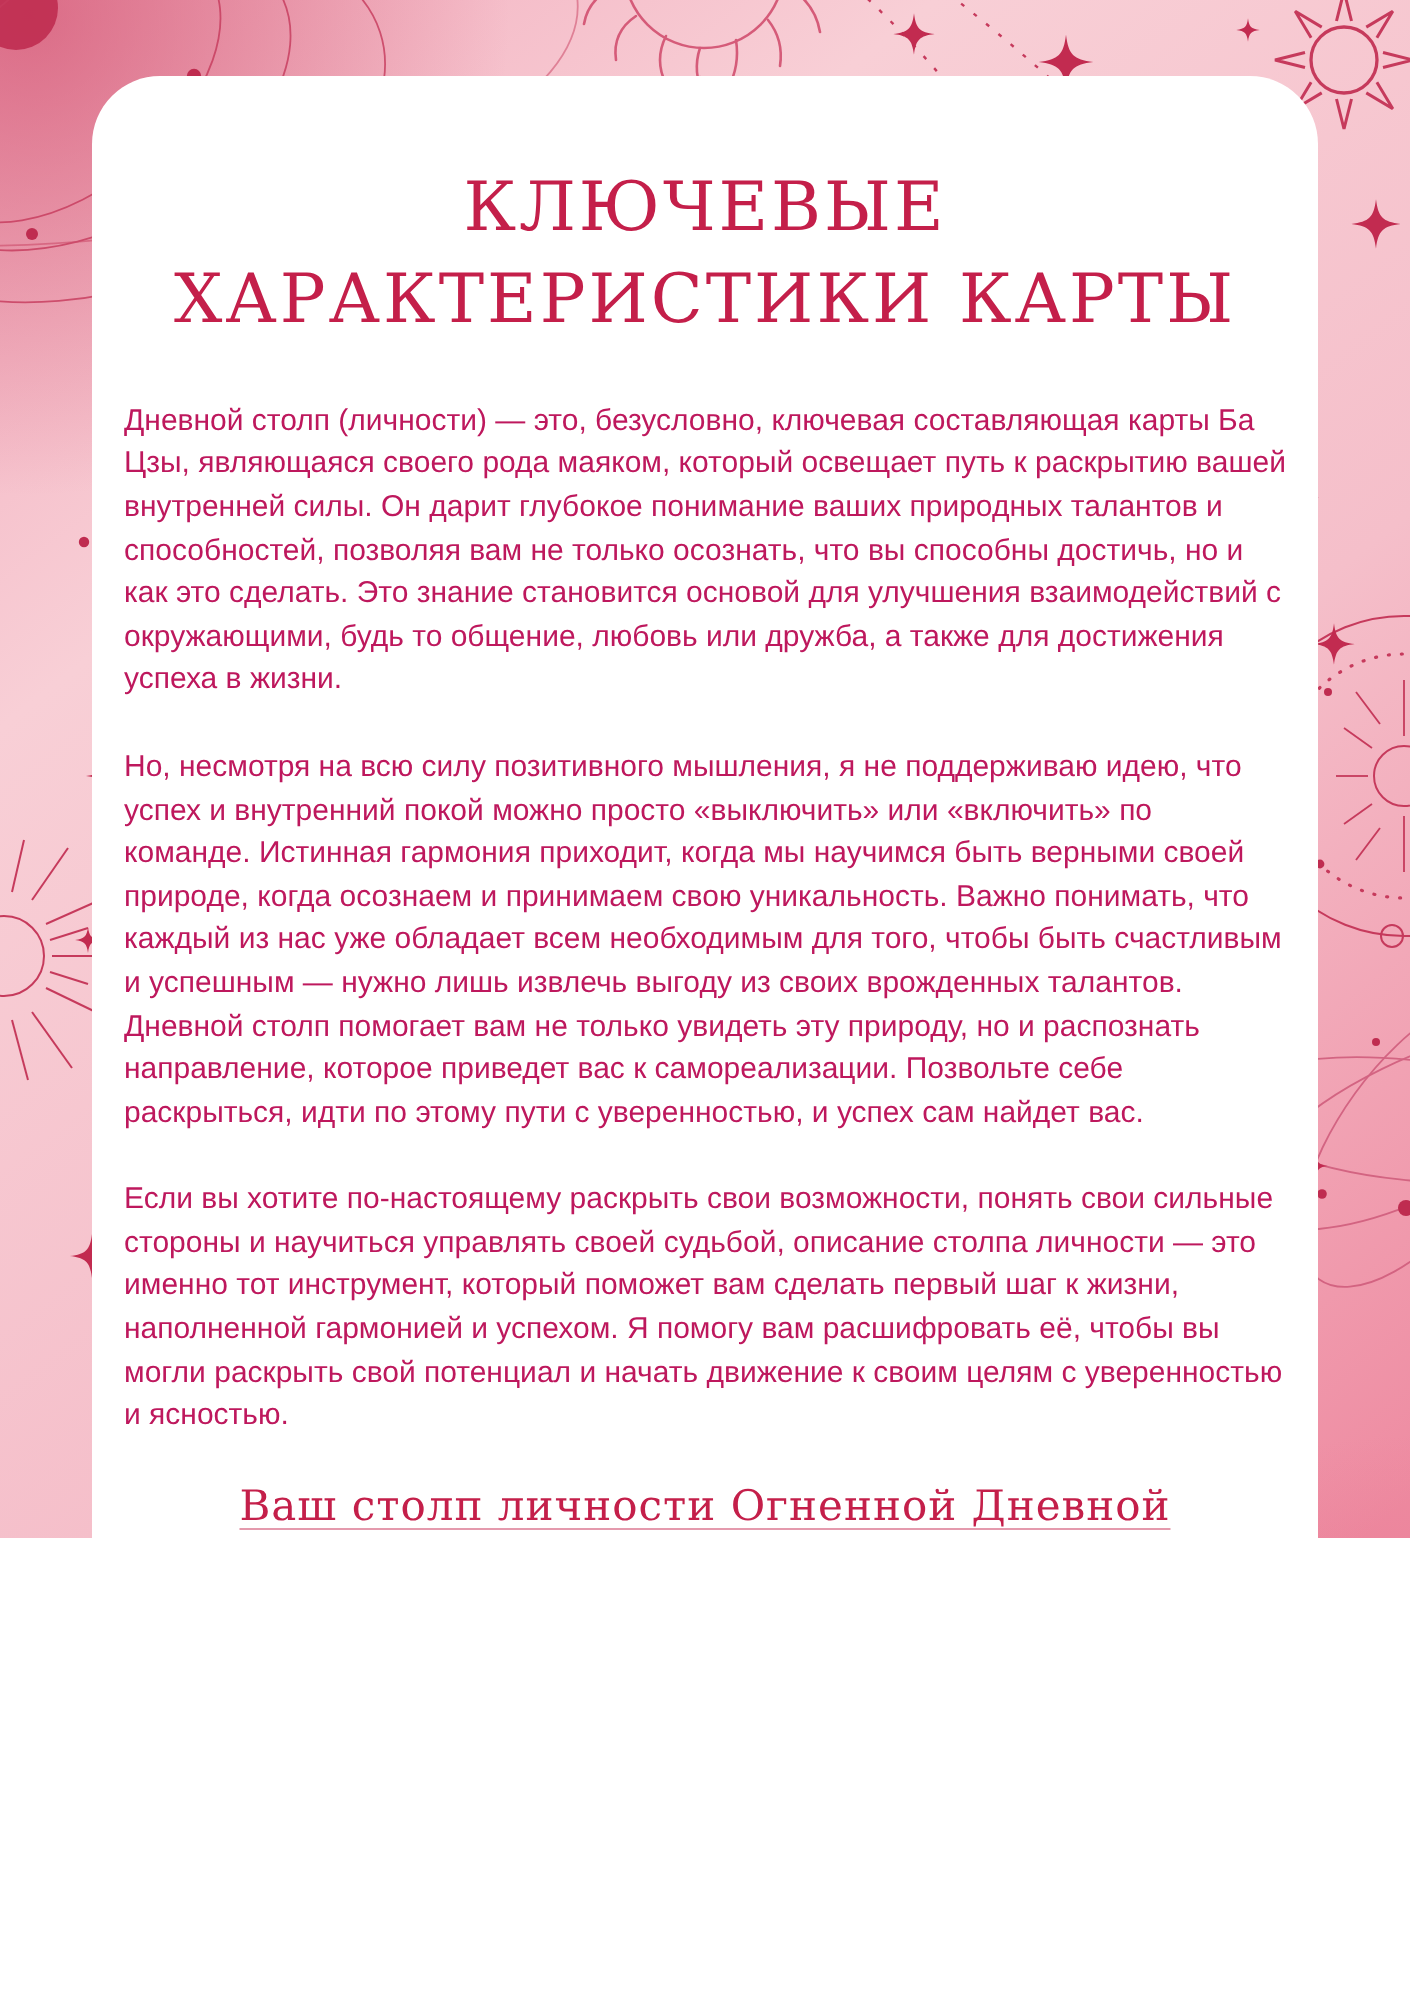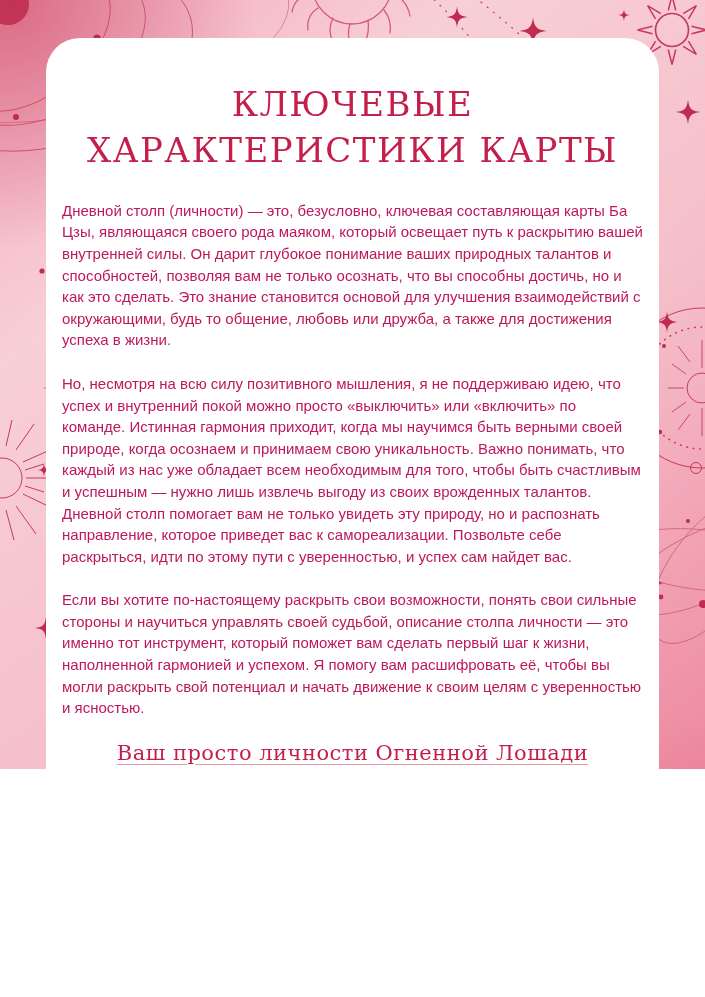--- a/index.html
+++ b/index.html
@@ -237,21 +237,21 @@
   <div class="card">
 
     <h1 class="title">КЛЮЧЕВЫЕ ХАРАКТЕРИСТИКИ КАРТЫ</h1>
 
     <div class="bodytext">
       <p>Дневной столп (личности) — это, безусловно, ключевая составляющая карты Ба Цзы, являющаяся своего рода маяком, который освещает путь к раскрытию вашей внутренней силы. Он дарит глубокое понимание ваших природных талантов и способностей, позволяя вам не только осознать, что вы способны достичь, но и как это сделать. Это знание становится основой для улучшения взаимодействий с окружающими, будь то общение, любовь или дружба, а также для достижения успеха в жизни.</p>
       <p>Но, несмотря на всю силу позитивного мышления, я не поддерживаю идею, что успех и внутренний покой можно просто «выключить» или «включить» по команде. Истинная гармония приходит, когда мы научимся быть верными своей природе, когда осознаем и принимаем свою уникальность. Важно понимать, что каждый из нас уже обладает всем необходимым для того, чтобы быть счастливым и успешным — нужно лишь извлечь выгоду из своих врожденных талантов. Дневной столп помогает вам не только увидеть эту природу, но и распознать направление, которое приведет вас к самореализации. Позвольте себе раскрыться, идти по этому пути с уверенностью, и успех сам найдет вас.</p>
       <p>Если вы хотите по-настоящему раскрыть свои возможности, понять свои сильные стороны и научиться управлять своей судьбой, описание столпа личности — это именно тот инструмент, который поможет вам сделать первый шаг к жизни, наполненной гармонией и успехом. Я помогу вам расшифровать её, чтобы вы могли раскрыть свой потенциал и начать движение к своим целям с уверенностью и ясностью.</p>
     </div>
 
-    <a class="pillar-link">Ваш просто личности Огненной Лошади</a>
+    <a class="pillar-link">Ваш столп личности Огненной Дневной</a>
 
     <div class="horse-figure">
       <svg width="375" height="247" viewBox="0 0 375 247">
         <defs>
           <linearGradient id="sky" x1="0" y1="0" x2="1" y2="0.5">
             <stop offset="0" stop-color="#d96a33"></stop>
             <stop offset="0.45" stop-color="#ef9140"></stop>
             <stop offset="0.72" stop-color="#f7b154"></stop>
             <stop offset="1" stop-color="#f9c96e"></stop>
           </linearGradient>

